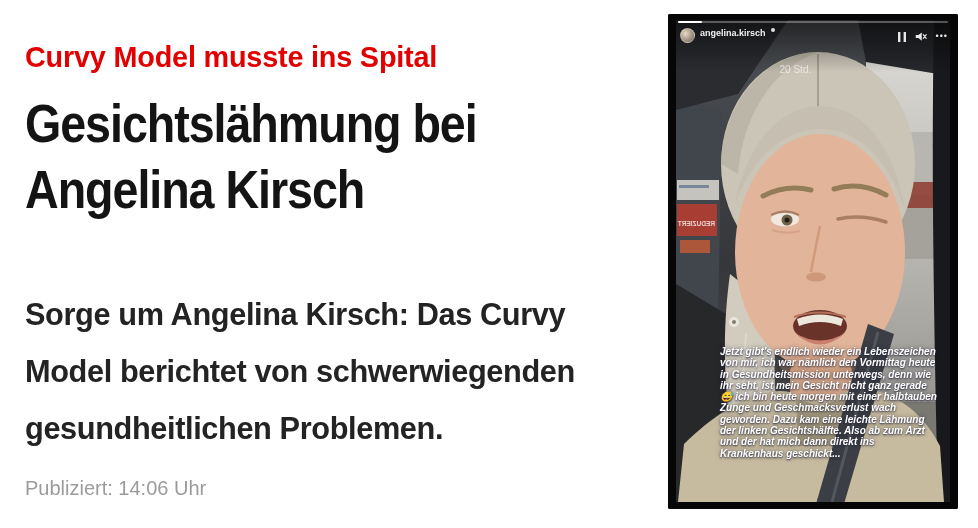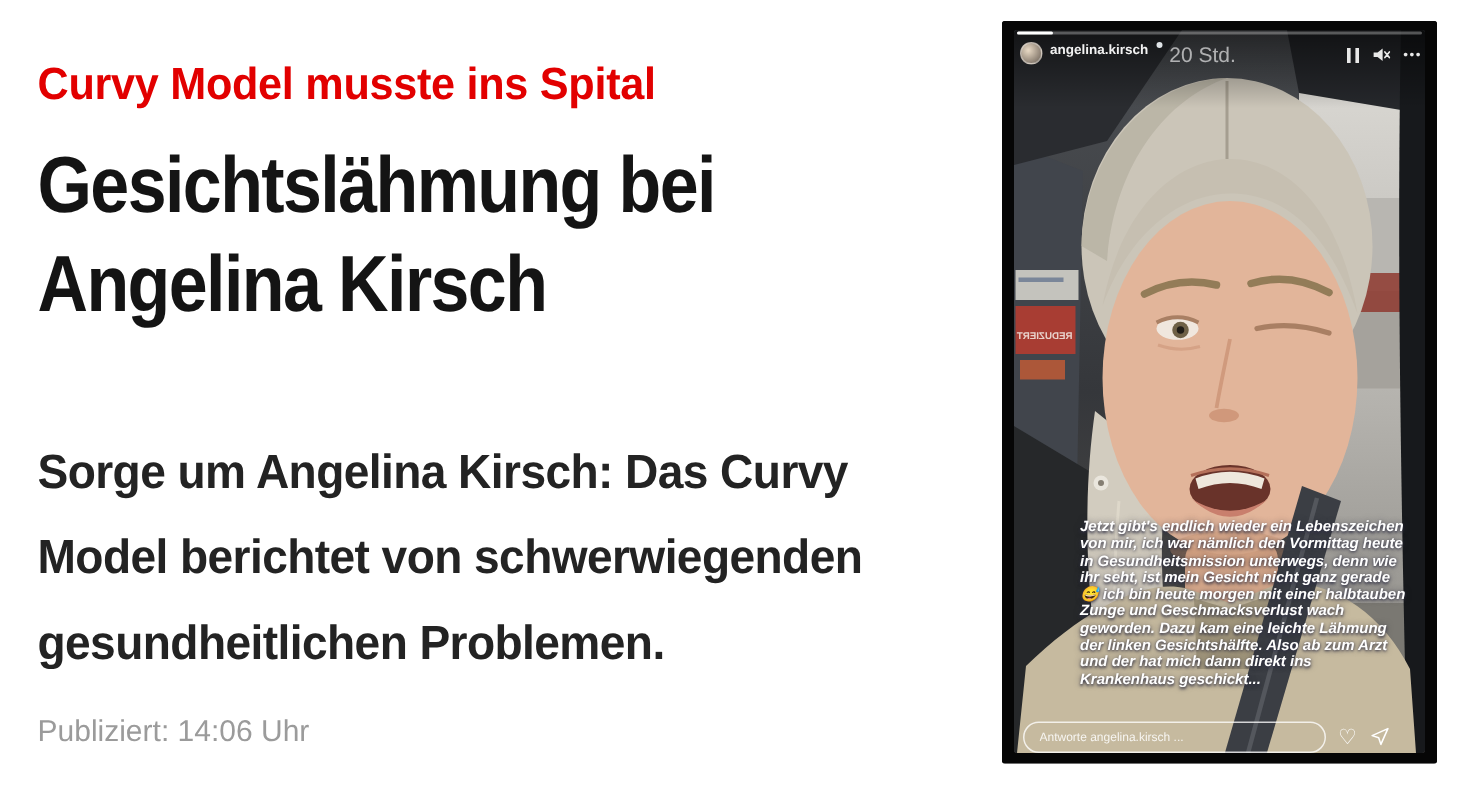--- a/index.html
+++ b/index.html
@@ -44,21 +44,21 @@
     position:absolute;left:12px;top:14px;right:10px;height:17px;
     display:flex;gap:5px;
   }
   .avatar{
     width:15px;height:15px;border-radius:50%;flex:0 0 15px;
     background:radial-gradient(circle at 35% 35%, #e9dac5, #8d8174 70%, #5f564c);
     border:1px solid rgba(255,255,255,0.35);box-sizing:border-box;
   }
   .username{font-size:9px;font-weight:700;color:#f2f2f2;white-space:nowrap;}
   .badge{width:4px;height:4px;border-radius:50%;background:#dfe3e6;flex:0 0 4px;}
-  .timestamp{font-size:14px;color:rgba(255,255,255,0.62);white-space:nowrap;}
+  .timestamp{font-size:10px;color:rgba(255,255,255,0.62);white-space:nowrap;margin-top:36px;}
   .controls{margin-left:auto;display:flex;align-items:center;gap:9px;}
   .more-icon{font-size:9px;color:#e8e8e8;letter-spacing:1px;line-height:1;}
   .overlay-text{
     position:absolute;left:8px;top:332px;width:310px;
     text-align:left;font-size:10px;line-height:11.3px;
     font-style:italic;font-weight:700;color:#ffffff;white-space:pre-line;
     text-shadow:0 1px 2px rgba(45,45,65,0.95), 0 0 4px rgba(45,45,65,0.55);
     padding-left:44px;
   }
   .reply-row{
@@ -198,23 +198,14 @@
 von mir, ich war nämlich den Vormittag heute
 in Gesundheitsmission unterwegs, denn wie
 ihr seht, ist mein Gesicht nicht ganz gerade
 😅 ich bin heute morgen mit einer halbtauben
 Zunge und Geschmacksverlust wach
 geworden. Dazu kam eine leichte Lähmung
 der linken Gesichtshälfte. Also ab zum Arzt
 und der hat mich dann direkt ins
 Krankenhaus geschickt...</div>
 
-  <div class="reply-row">
-    <input class="reply-input" type="text" placeholder="Antworte angelina.kirsch ..." style="">
-    <span class="heart-icon">♡</span>
-    <span class="icon-btn">
-      <svg width="14" height="14" viewBox="0 0 24 24">
-          <path d="M3 11l18-8-8 18-2.5-7.5L3 11z" fill="none" stroke="#ffffff" stroke-width="1.8" stroke-linejoin="round"></path>
-        </svg>
-    </span>
-  </div>
 
 </figure>
 
 </body></html>

